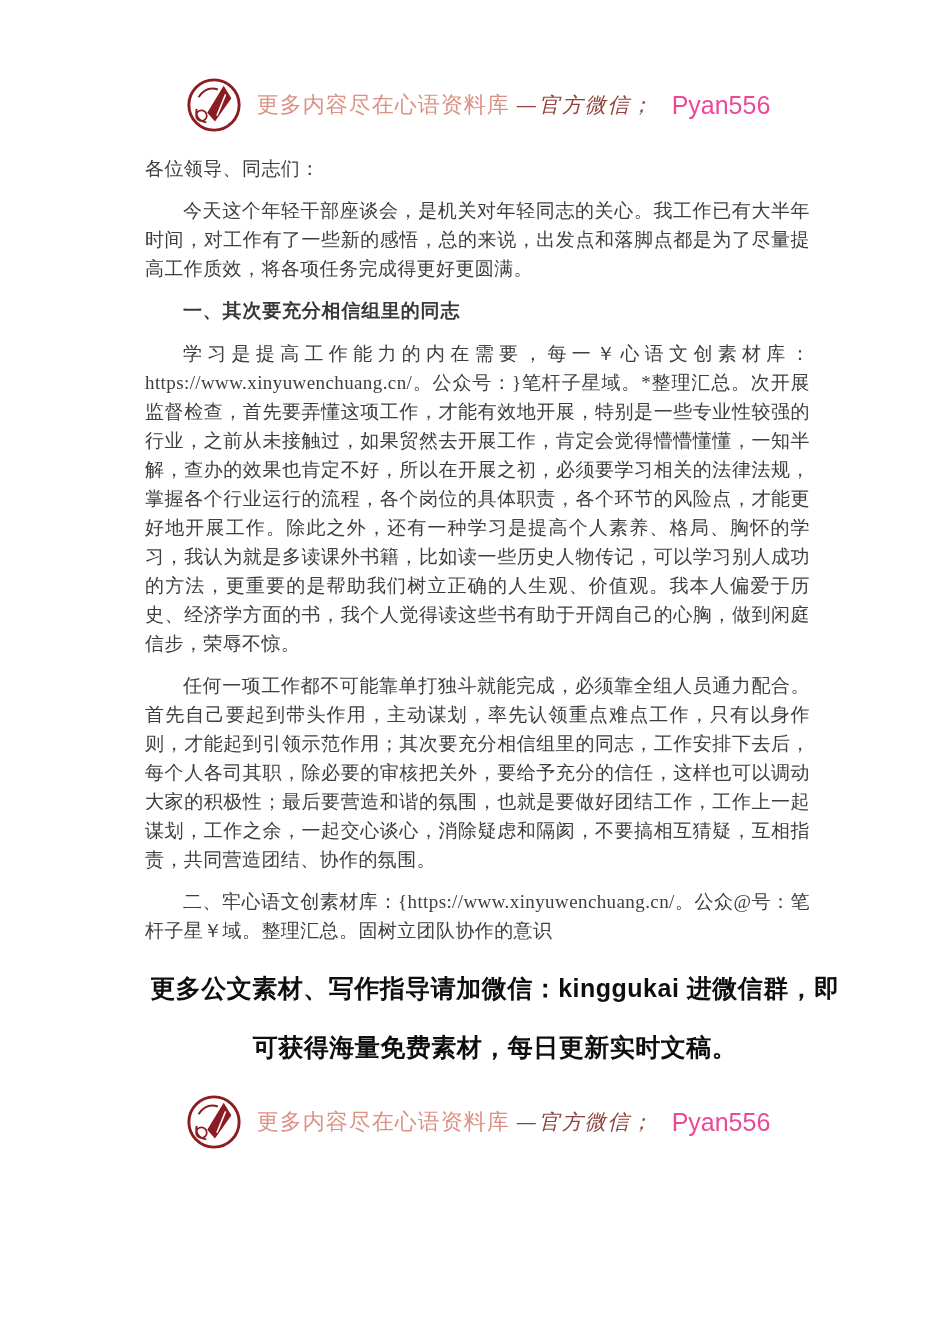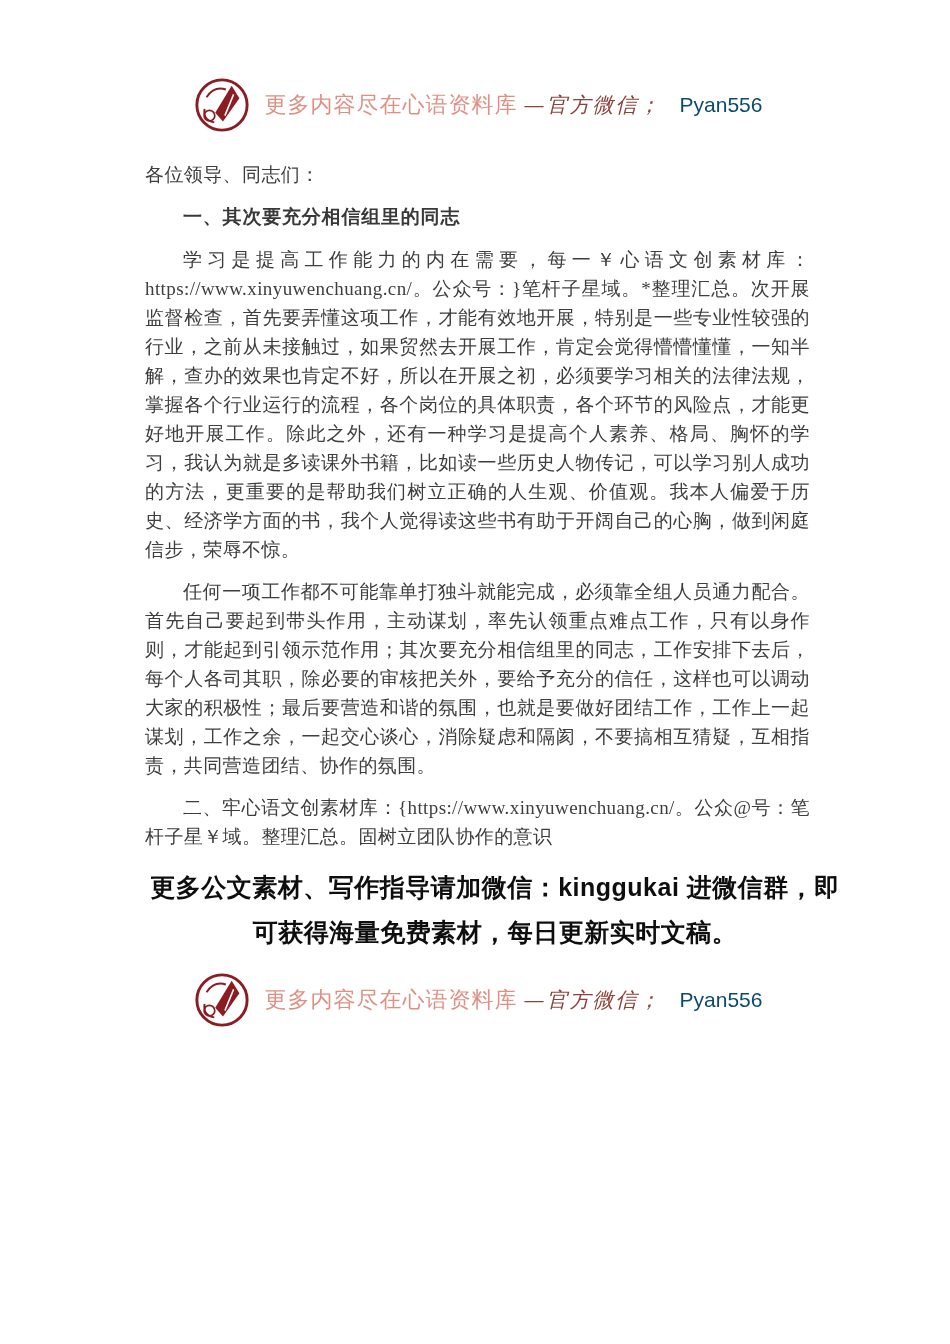--- a/index.html
+++ b/index.html
@@ -35,29 +35,29 @@
     font-family: "Liberation Serif", "DejaVu Serif", serif;
   }
   .brand-wechat {
     font-size: 21px;
     color: #8e423a;
     font-style: italic;
     font-family: "DejaVu Serif", "Liberation Serif", serif;
     letter-spacing: 2px;
   }
   .brand-id {
-    font-size: 21px;
-    color: #0c4a6e;
+    font-size: 25px;
+    color: #ec4899;
     font-style: normal;
     font-family: "Liberation Sans", "DejaVu Sans", sans-serif;
     margin-left: 12px;
   }
 
   
-  .doc { margin-top: 26px; }
+  .doc { margin-top: 20px; }
   .doc p {
     font-size: 19px;
     line-height: 29px;
     text-align: justify;
     letter-spacing: 0.4px;
     margin-bottom: 13px;
     color: #3e3e3e;
   }
   .doc p.indent { text-indent: 2em; }
   .doc p.heading {
@@ -70,21 +70,21 @@
   }
 
   
   .promo {
     margin: 14px auto 0 auto;
     width: 700px;
     text-align: center;
     font-family: "Liberation Sans", "DejaVu Sans", sans-serif;
     font-weight: bold;
     font-size: 25px;
-    line-height: 45px;
+    line-height: 59px;
     color: #0e0e0e;
     letter-spacing: 0.5px;
   }
 
   .brand-row.bottom { margin-top: 16px; }
 </style>
 </head>
 <body>
 
 <div class="page">
@@ -100,20 +100,21 @@
         <circle cx="17" cy="41" r="5.5" fill="none" stroke="#8a1c22" stroke-width="1.8"></circle>
       </svg>
     </span>
     <span class="brand-main">更多内容尽在心语资料库</span>
     <span class="brand-wechat">—官方微信；</span>
     <span class="brand-id">Pyan556</span>
   </div>
 
   <div class="doc">
     <p class="plain">各位领导、同志们：</p>
+    <p class="indent">今天这个年轻干部座谈会，是机关对年轻同志的关心。我工作已有大半年时间，对工作有了一些新的感悟，总的来说，出发点和落脚点都是为了尽量提高工作质效，将各项任务完成得更好更圆满。</p>
     <p class="heading">一、其次要充分相信组里的同志</p>
     <p class="indent">学习是提高工作能力的内在需要，每一￥心语文创素材库：https://www.xinyuwenchuang.cn/。公众号：}笔杆子星域。*整理汇总。次开展监督检查，首先要弄懂这项工作，才能有效地开展，特别是一些专业性较强的行业，之前从未接触过，如果贸然去开展工作，肯定会觉得懵懵懂懂，一知半解，查办的效果也肯定不好，所以在开展之初，必须要学习相关的法律法规，掌握各个行业运行的流程，各个岗位的具体职责，各个环节的风险点，才能更好地开展工作。除此之外，还有一种学习是提高个人素养、格局、胸怀的学习，我认为就是多读课外书籍，比如读一些历史人物传记，可以学习别人成功的方法，更重要的是帮助我们树立正确的人生观、价值观。我本人偏爱于历史、经济学方面的书，我个人觉得读这些书有助于开阔自己的心胸，做到闲庭信步，荣辱不惊。</p>
     <p class="indent">任何一项工作都不可能靠单打独斗就能完成，必须靠全组人员通力配合。首先自己要起到带头作用，主动谋划，率先认领重点难点工作，只有以身作则，才能起到引领示范作用；其次要充分相信组里的同志，工作安排下去后，每个人各司其职，除必要的审核把关外，要给予充分的信任，这样也可以调动大家的积极性；最后要营造和谐的氛围，也就是要做好团结工作，工作上一起谋划，工作之余，一起交心谈心，消除疑虑和隔阂，不要搞相互猜疑，互相指责，共同营造团结、协作的氛围。</p>
     <p class="indent">二、牢心语文创素材库：{https://www.xinyuwenchuang.cn/。公众@号：笔杆子星￥域。整理汇总。固树立团队协作的意识</p>
   </div>
 
   <div class="promo">更多公文素材、写作指导请加微信：kinggukai 进微信群，即可获得海量免费素材，每日更新实时文稿。</div>
 
   <div class="brand-row bottom">
     <span class="logo">

